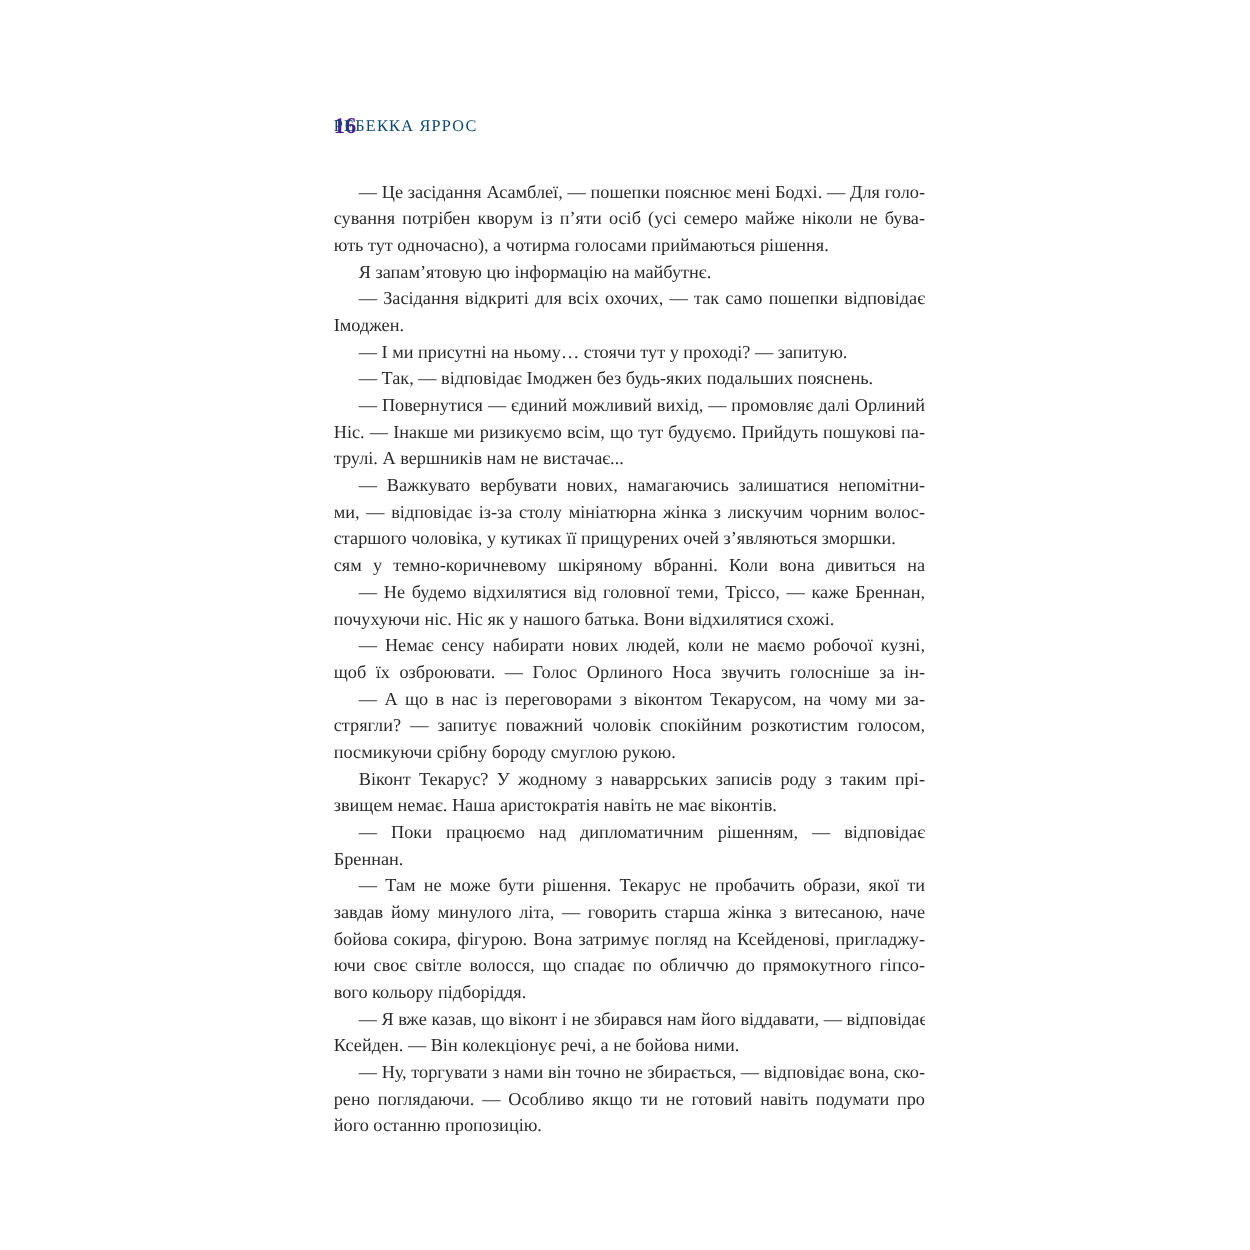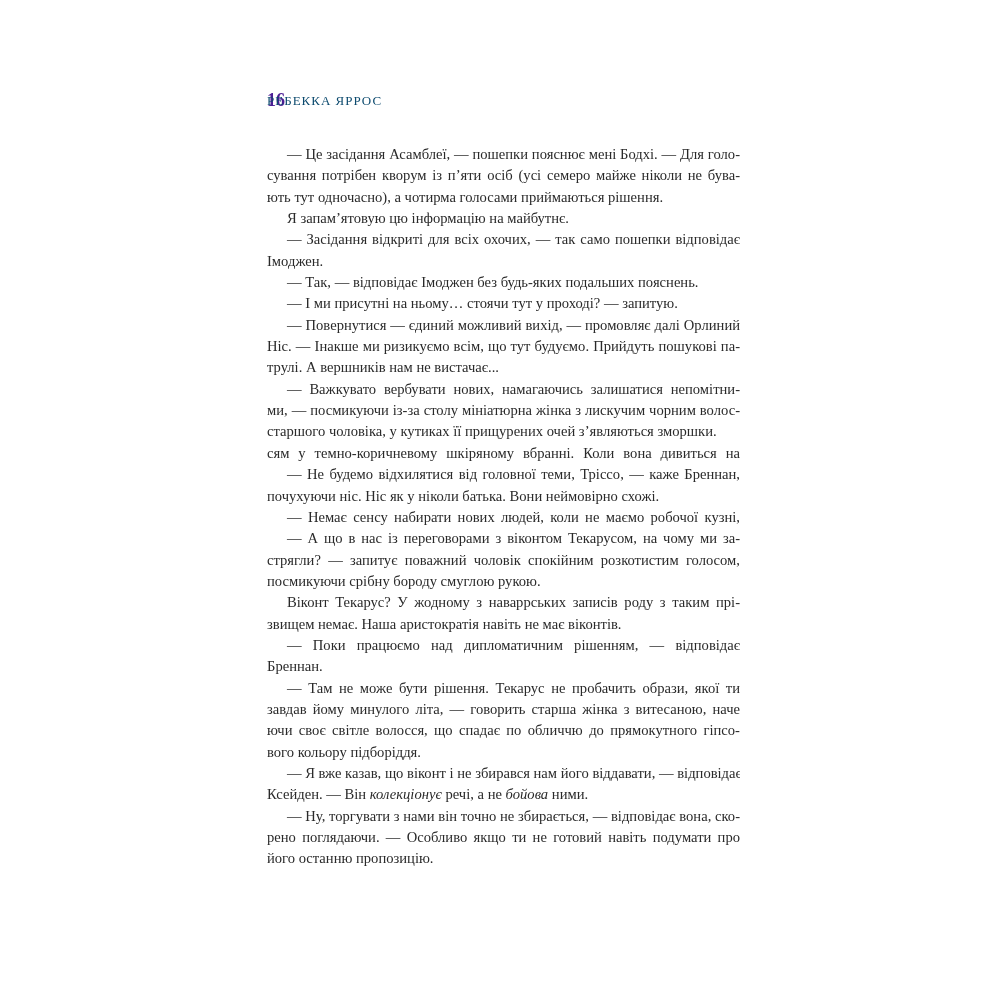--- a/index.html
+++ b/index.html
@@ -63,59 +63,60 @@
       text-align-last: justify;
       overflow: hidden;
     }
     .line.indent {
       padding-left: 20px;
     }
     .line.last {
       text-align-last: left;
     }
     .it {
-      font-style: italic;
     }
   </style>
 </head>
 <body>
 
 <div class="page">
   <div class="running-head">
     <span class="page-number">16</span>
     <span class="header-author">РЕБЕККА ЯРРОС</span>
   </div>
   <div class="body-text" id="body-text">
       <div class="line indent">— Це засідання Асамблеї, — пошепки пояснює мені Бодхі. — Для голо-</div>
       <div class="line">сування потрібен кворум із п’яти осіб (усі семеро майже ніколи не бува-</div>
       <div class="line last">ють тут одночасно), а чотирма голосами приймаються рішення.</div>
       <div class="line indent last">Я запам’ятовую цю інформацію на майбутнє.</div>
       <div class="line indent">— Засідання відкриті для всіх охочих, — так само пошепки відповідає</div>
       <div class="line last">Імоджен.</div>
+      <div class="line indent last">— І ми присутні на ньому… стоячи тут у проході? — запитую.</div>
       <div class="line indent last">— Так, — відповідає Імоджен без будь-яких подальших пояснень.</div>
-      <div class="line indent last">— І ми присутні на ньому… стоячи тут у проході? — запитую.</div>
       <div class="line indent">— Повернутися — єдиний можливий вихід, — промовляє далі Орлиний</div>
       <div class="line">Ніс. — Інакше ми ризикуємо всім, що тут будуємо. Прийдуть пошукові па-</div>
       <div class="line last">трулі. А вершників нам не вистачає...</div>
       <div class="line indent">— Важкувато вербувати нових, намагаючись залишатися непомітни-</div>
-      <div class="line">ми, — посмикуючи із-за столу мініатюрна жінка з лискучим чорним волос-</div>
+      <div class="line">ми, — відповідає із-за столу мініатюрна жінка з лискучим чорним волос-</div>
       <div class="line last">старшого чоловіка, у кутиках її прищурених очей з’являються зморшки.</div>
       <div class="line">сям у темно-коричневому шкіряному вбранні. Коли вона дивиться на</div>
       <div class="line indent">— Не будемо відхилятися від головної теми, Тріссо, — каже Бреннан,</div>
-      <div class="line last">почухуючи ніс. Ніс як у ніколи батька. Вони неймовірно схожі.</div>
+      <div class="line last">почухуючи ніс. Ніс як у нашого батька. Вони відхилятися схожі.</div>
       <div class="line indent">— Немає сенсу набирати нових людей, коли не маємо робочої кузні,</div>
+      <div class="line">щоб їх озброювати. — Голос Орлиного Носа звучить голосніше за ін-</div>
       <div class="line indent">— А що в нас із переговорами з віконтом Текарусом, на чому ми за-</div>
       <div class="line">стрягли? — запитує поважний чоловік спокійним розкотистим голосом,</div>
       <div class="line last">посмикуючи срібну бороду смуглою рукою.</div>
       <div class="line indent">Віконт Текарус? У жодному з наваррських записів роду з таким прі-</div>
       <div class="line last">звищем немає. Наша аристократія навіть не має віконтів.</div>
       <div class="line indent">— Поки працюємо над дипломатичним рішенням, — відповідає</div>
       <div class="line last">Бреннан.</div>
       <div class="line indent">— Там не може бути рішення. Текарус не пробачить образи, якої ти</div>
       <div class="line">завдав йому минулого літа, — говорить старша жінка з витесаною, наче</div>
+      <div class="line">бойова сокира, фігурою. Вона затримує погляд на Ксейденові, пригладжу-</div>
       <div class="line">ючи своє світле волосся, що спадає по обличчю до прямокутного гіпсо-</div>
       <div class="line last">вого кольору підборіддя.</div>
       <div class="line indent">— Я вже казав, що віконт і не збирався нам його віддавати, — відповідає</div>
       <div class="line last"><span>Ксейден. — Він </span><span class="it">колекціонує</span><span> речі, а не </span><span class="it">бойова</span><span> ними.</span></div>
       <div class="line indent">— Ну, торгувати з нами він точно не збирається, — відповідає вона, ско-</div>
       <div class="line">рено поглядаючи. — Особливо якщо ти не готовий навіть подумати про</div>
       <div class="line last">його останню пропозицію.</div>
     </div>
 </div>
 

